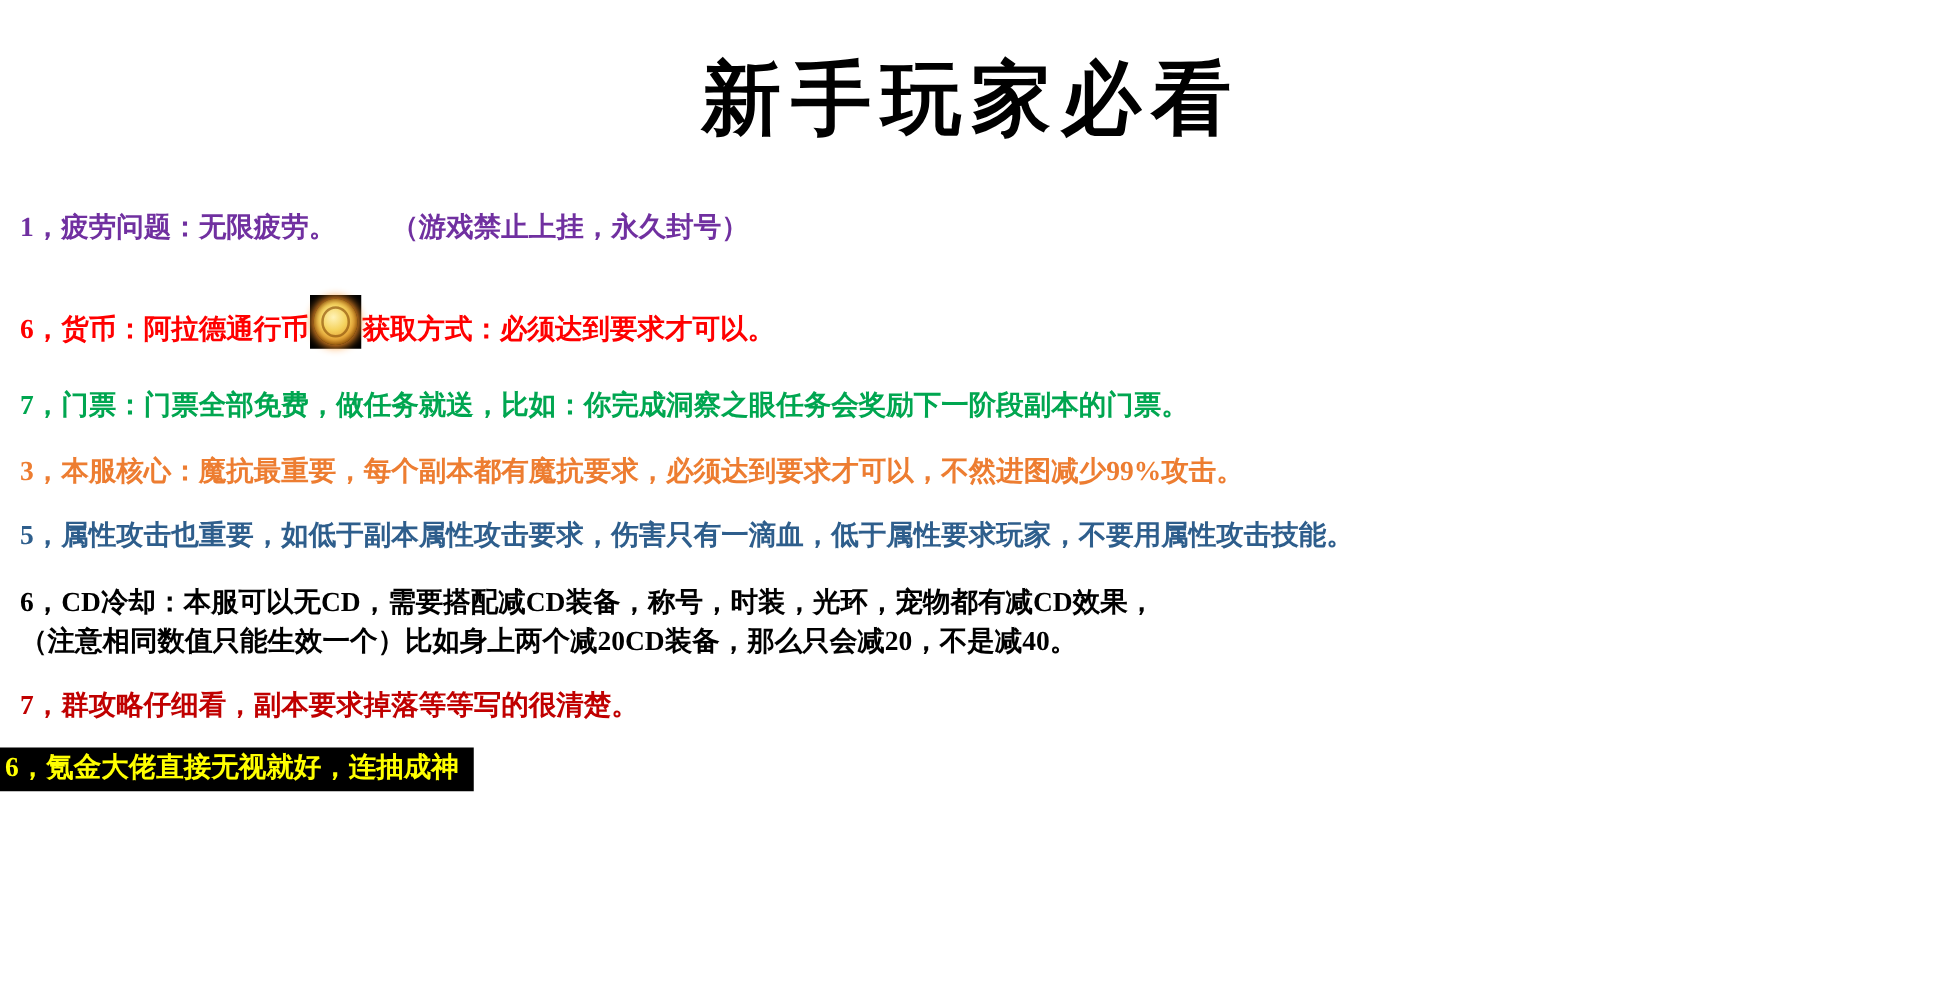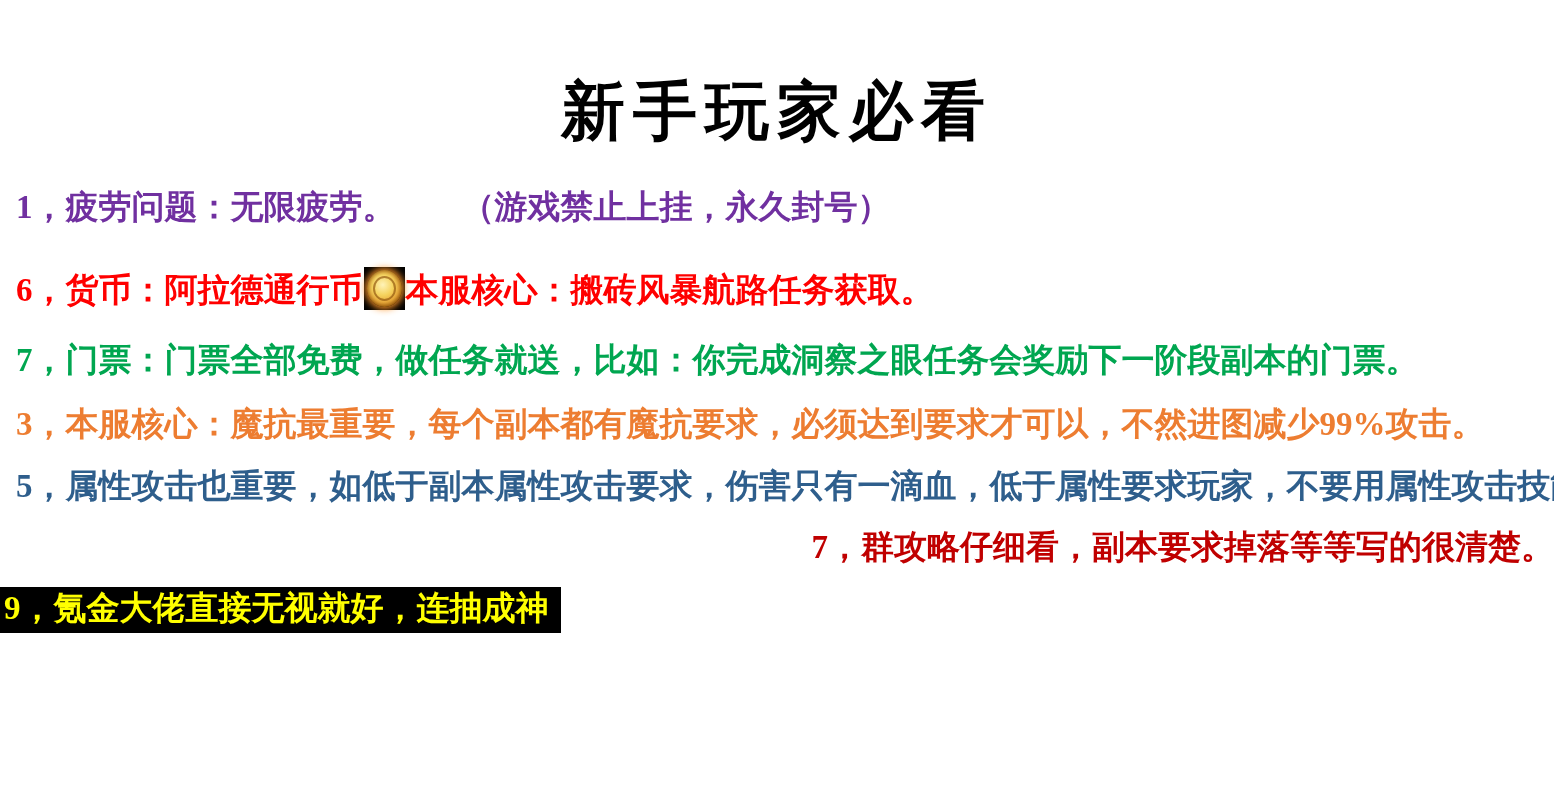--- a/index.html
+++ b/index.html
@@ -12,42 +12,42 @@
     font-family: "Liberation Serif", "DejaVu Serif", serif;
   }
   .page {
     position: relative;
     width: 1554px;
     height: 803px;
     background: #ffffff;
   }
   .title {
     margin: 0;
-    padding-top: 68px;
+    padding-top: 36px;
     padding-bottom: 36px;
     text-align: center;
     font-size: 64px;
     font-weight: bold;
     color: #000000;
     letter-spacing: 8px;
   }
   .line {
-    margin: 0 0 0 16px;
-    font-size: 33px;
+    margin: 12px 0 0 16px;
+    font-size: 22px;
     font-weight: bold;
     line-height: 1.0;
     white-space: nowrap;
   }
   .l1 { color: #7030A0; margin-bottom: 43px; }
   .l2 { color: #FF0000; margin-bottom: 34px; }
   .l3 { color: #00A650; margin-bottom: 31px; }
   .l4 { color: #ED7D31; margin-bottom: 29px; }
   .l5 { color: #2E5E8C; margin-bottom: 28px; }
   .l6 { color: #000000; margin-bottom: 24px; line-height: 1.4; }
-  .l7 { color: #C00000; margin-bottom: 23px; text-align: right; }
+  .l7 { color: #C00000; margin-bottom: 23px; }
   .l8-wrap { margin-left: 0; }
   .l8 {
     display: inline-block;
     color: #FFFF00;
     background: #000000;
     padding: 5px 12px 8px 4px;
     margin-left: 0;
   }
   
   .coin {
@@ -78,26 +78,27 @@
 </style>
 </head>
 <body>
 
 <div class="page">
 
   <h1 class="title">新手玩家必看</h1>
 
   <p class="line l1">1，疲劳问题：无限疲劳。　　（游戏禁止上挂，永久封号）</p>
 
-  <p class="line l2"><span>6，货币：阿拉德通行币</span><span class="coin"><span class="coin-disc"></span><span class="coin-inner"></span></span><span>本服核心：搬砖风暴航路任务获取。</span></p>
+  <p class="line l2"><span>6，货币：阿拉德通行币</span><span class="coin"><span class="coin-disc"></span><span class="coin-inner"></span></span><span>获取方式：必须达到要求才可以。</span></p>
 
   <p class="line l3">7，门票：门票全部免费，做任务就送，比如：你完成洞察之眼任务会奖励下一阶段副本的门票。</p>
 
   <p class="line l4">3，本服核心：魔抗最重要，每个副本都有魔抗要求，必须达到要求才可以，不然进图减少99%攻击。</p>
 
   <p class="line l5">5，属性攻击也重要，如低于副本属性攻击要求，伤害只有一滴血，低于属性要求玩家，不要用属性攻击技能。</p>
 
+  <p class="line l6"><span>6，CD冷却：本服可以无CD，需要搭配减CD装备，称号，时装，光环，宠物都有减CD效果，</span><br><span>（注意相同数值只能生效一个）比如身上两个减20CD装备，那么只会减20，不是减40。</span></p>
 
   <p class="line l7">7，群攻略仔细看，副本要求掉落等等写的很清楚。</p>
 
-  <p class="line l8-wrap"><span class="l8">9，氪金大佬直接无视就好，连抽成神</span></p>
+  <p class="line l8-wrap"><span class="l8">6，氪金大佬直接无视就好，连抽成神</span></p>
 
 </div>
 
 </body></html>

